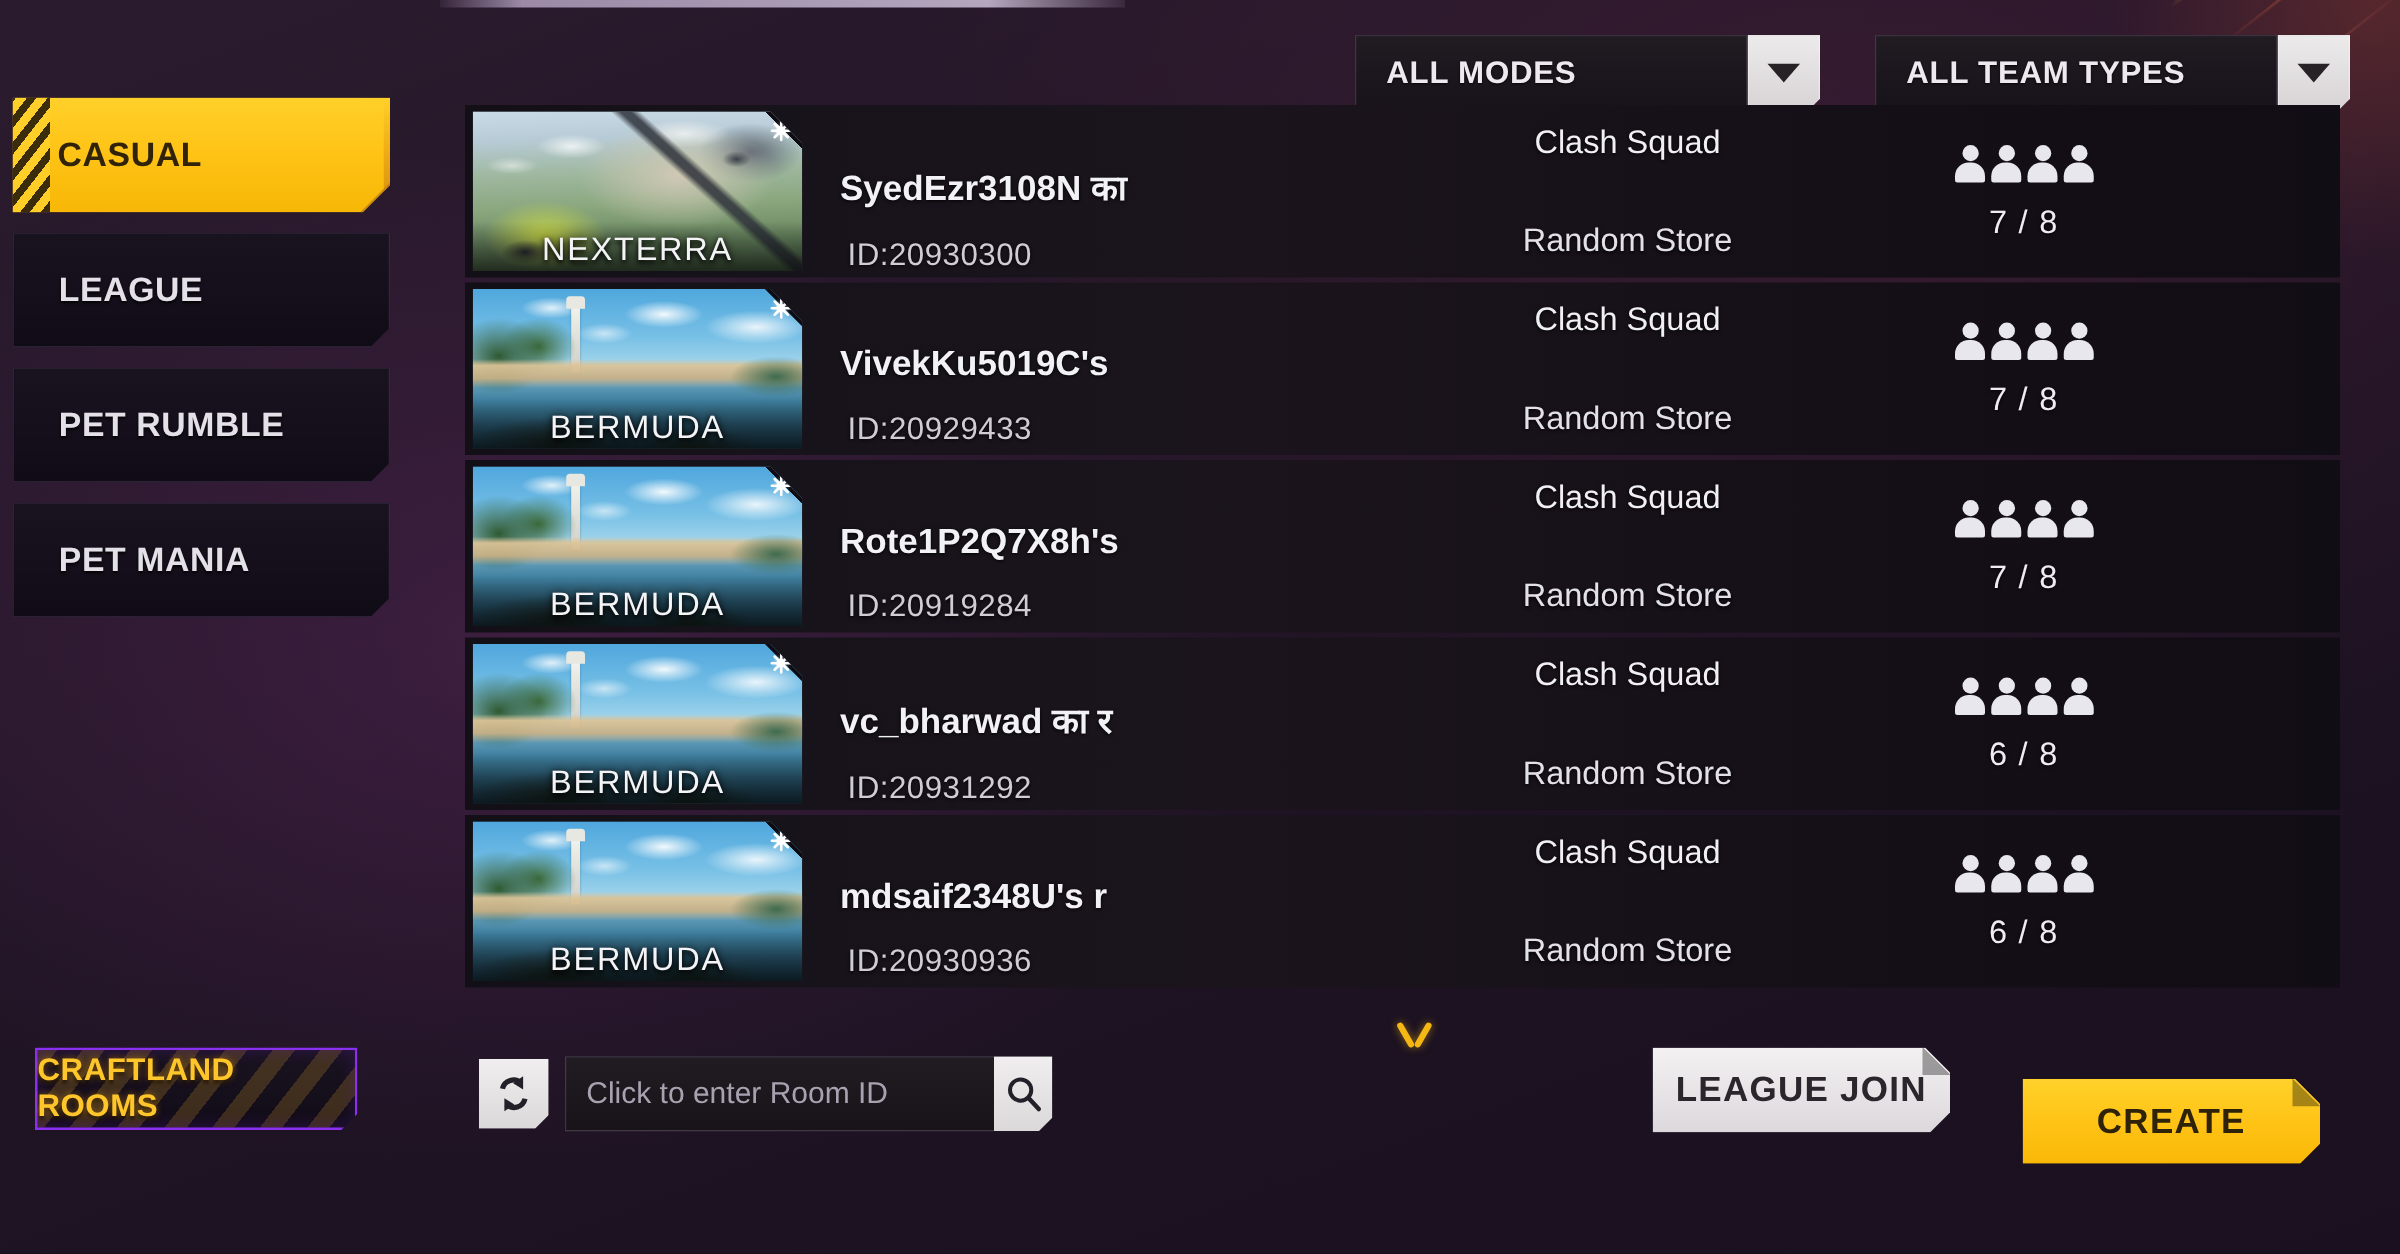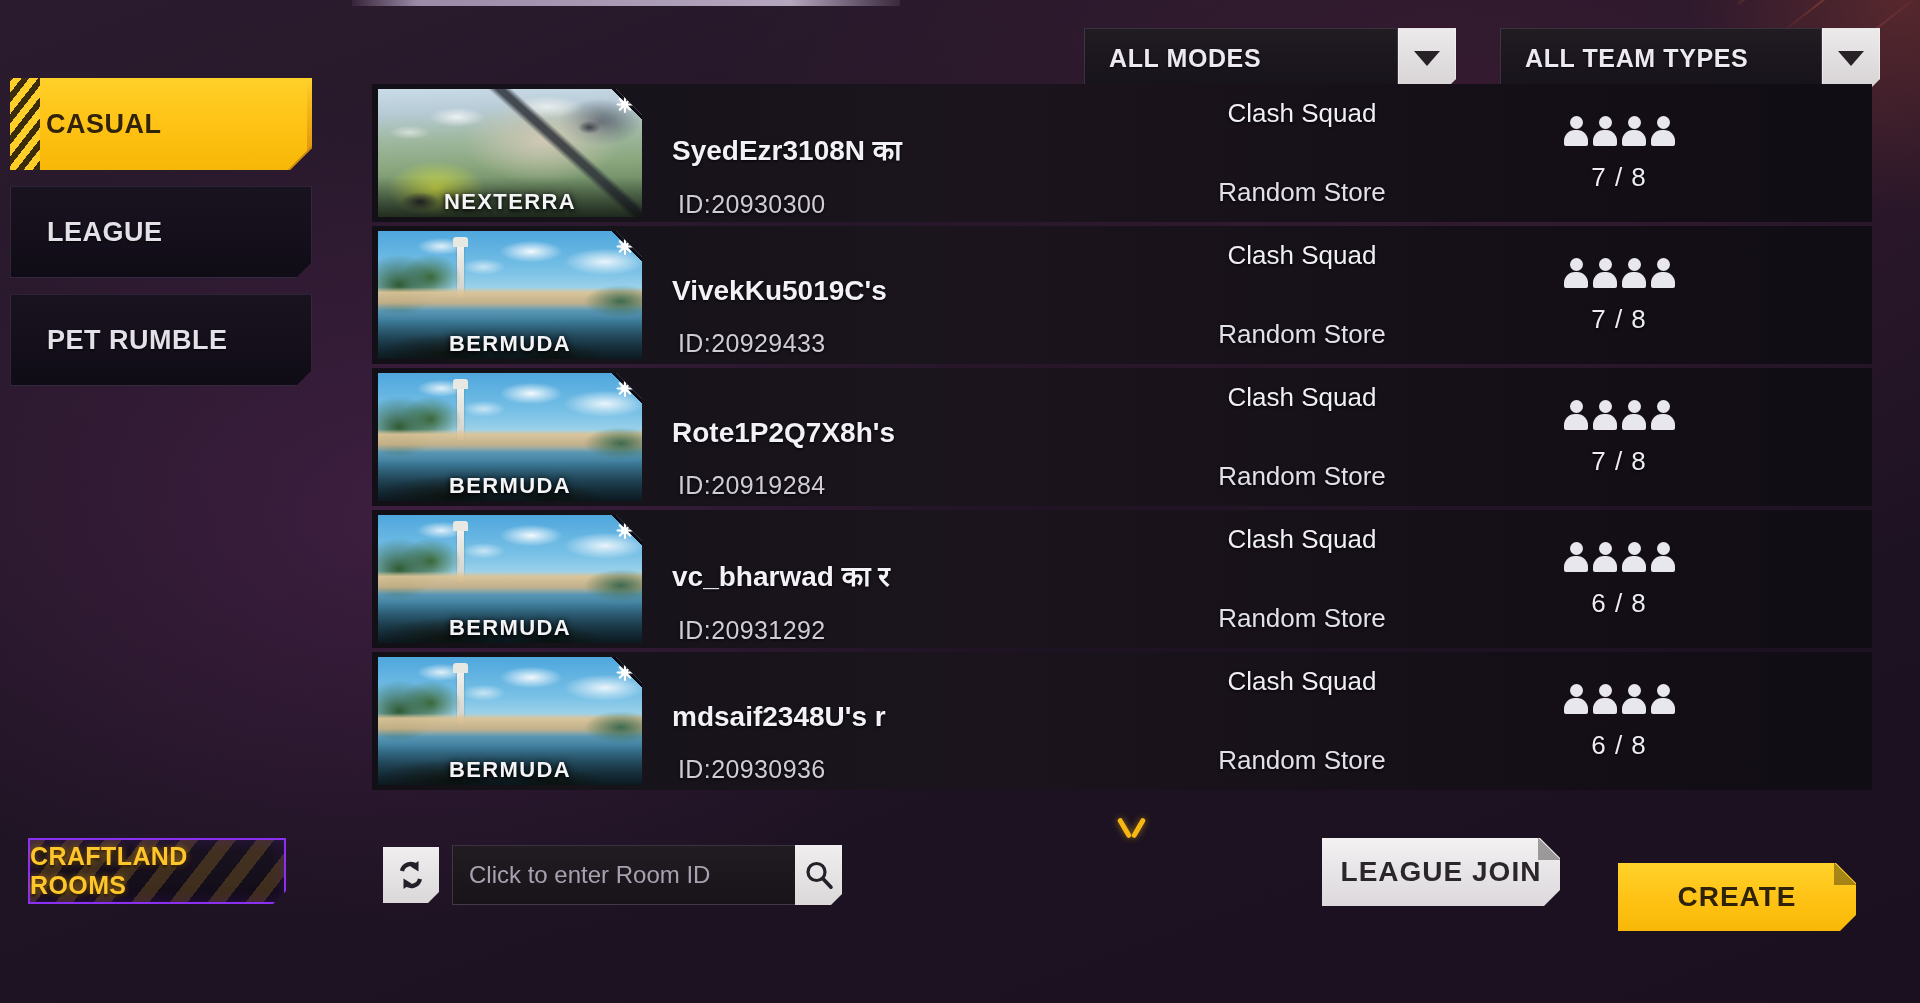--- a/index.html
+++ b/index.html
@@ -239,21 +239,21 @@
   .thumb .sun-icon .r2 { transform: rotate(45deg); }
   .thumb .sun-icon .r3 { transform: rotate(90deg); }
   .thumb .sun-icon .r4 { transform: rotate(135deg); }
   .thumb .corner-dark {
     position:absolute; top:0; right:0; width:30px; height:30px; z-index:2;
     background: linear-gradient(225deg, #0e0c12 0%, #0e0c12 50%, rgba(14,12,18,0) 51%);
   }
   .thumb .map-name {
     position: absolute; left: 0; right: 0; bottom: 2px; z-index: 3;
     text-align: center;
-    font-size: 22px; font-weight: 700; letter-spacing: 1.4px;
+    font-size: 26px; font-weight: 400; letter-spacing: 1.4px;
     color: #f4f4f6;
     text-shadow: 0 2px 4px rgba(0,0,0,.95), 0 0 8px rgba(0,0,0,.8);
   }
   .thumb .map-shade {
     position:absolute; left:0; right:0; bottom:0; height:40px; z-index:2;
     background: linear-gradient(180deg, rgba(0,0,0,0) 0%, rgba(0,0,0,.62) 100%);
   }
 
   .col-name {
     width: 480px; padding-left: 30px; flex: none;
@@ -419,20 +419,23 @@
     <div class="side-tab active">
       <span class="label">CASUAL</span>
       <span class="tab-corner-cut"></span>
     </div>
     <div class="side-tab">
       <span class="label">LEAGUE</span>
     </div>
     <div class="side-tab">
       <span class="label">PET RUMBLE</span>
     </div>
+    <div class="side-tab">
+      <span class="label">PET MANIA</span>
+    </div>
   </div>
 
   <div class="dropdown" id="dd-modes">
     <div class="dd-body">
       <span class="dd-text">ALL MODES</span>
     </div>
     <div class="dd-arrow">
         <span class="tri"></span>
       </div>
   </div>

